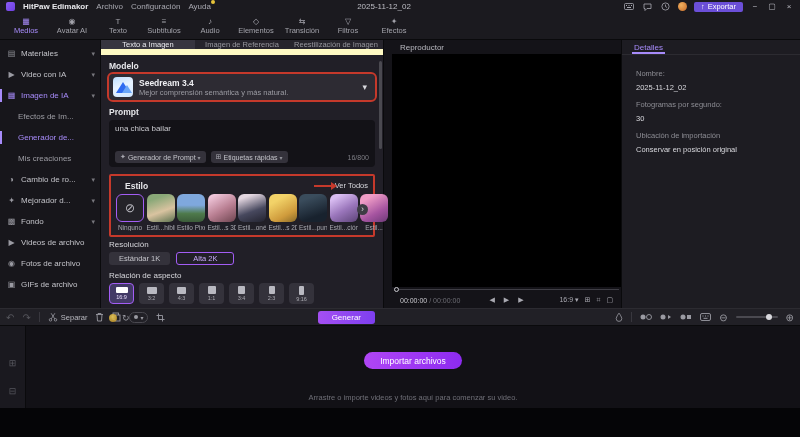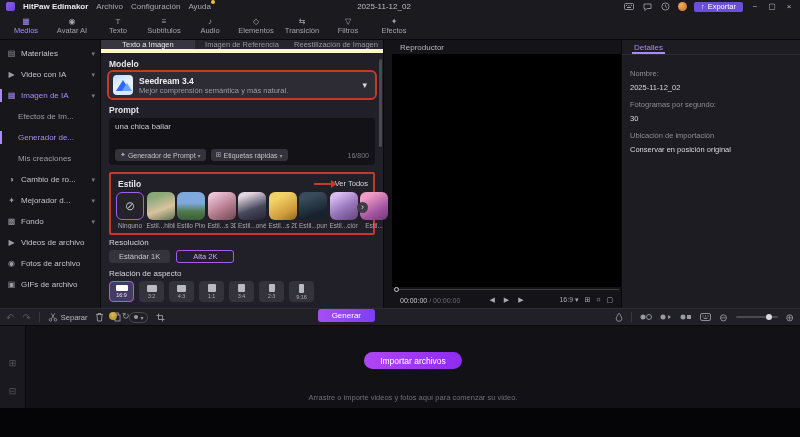--- a/index.html
+++ b/index.html
@@ -35,21 +35,21 @@
   .side-item .si-label{flex:1;font-size:8px;white-space:nowrap;overflow:hidden;}
   .side-item .si-arrow{font-size:7px;color:#77777e;}
   .side-item.active{color:var(--accent,#a97df8);}
   .side-item.active .si-icon{color:var(--accent,#a97df8);}
   .side-item.active::before{content:"";position:absolute;left:0;top:4px;bottom:4px;width:2px;background:var(--accent,#a97df8);}
   .side-item.sub{padding-left:18px;color:#9d9da4;}
   .side-item.sub.active{color:var(--accent,#a97df8);}
 
   
   .main{width:283px;background:#211f27;border-right:1px solid #0a0a0c;position:relative;display:flex;flex-direction:column;}
-  .main-tabs{height:15px;display:flex;background:#26242c;border-bottom:4px solid #fef9c3;}
+  .main-tabs{height:15px;display:flex;background:#26242c;border-bottom:6px solid #fef9c3;}
   .mtab{flex:1;display:flex;align-items:center;justify-content:center;font-size:7.5px;color:#97979e;white-space:nowrap;overflow:hidden;}
   .mtab.active{background:#37353f;color:#e9e9ee;}
   .main-body{flex:1;padding:4px 8px 4px 8px;position:relative;}
   .scroll-thumb{position:absolute;right:1px;top:6px;width:3px;height:88px;background:#4a4950;border-radius:2px;}
   .sec-label{font-size:8.5px;font-weight:bold;color:#e6e6ea;margin:2px 0 3px;}
   .model-box{height:26px;background:#2d2b33;border-radius:4px;outline:2px solid var(--annot,#c5392b);display:flex;align-items:center;gap:6px;padding:0 8px 0 4px;}
   .model-ic{width:20px;height:20px;border-radius:4px;background:linear-gradient(160deg,#bfe0ff 0%,#e8f3ff 45%,#cfe6ff 100%);position:relative;overflow:hidden;flex:0 0 auto;}
   .model-ic::after{content:"";position:absolute;left:3px;bottom:4px;width:0;height:0;border-left:7px solid transparent;border-right:7px solid transparent;border-bottom:11px solid #2f6bf0;}
   .model-ic::before{content:"";position:absolute;left:9px;bottom:4px;width:0;height:0;border-left:5px solid transparent;border-right:5px solid transparent;border-bottom:8px solid #6aa6f8;z-index:1;}
   .model-txt{flex:1;min-width:0;}
@@ -115,21 +115,21 @@
   .time{font-size:7px;color:#c9c9ce;white-space:nowrap;}
   .time .dim{color:#6d6d74;}
   .pc-center{position:absolute;left:50%;transform:translateX(-50%);display:flex;gap:9px;color:#a9a9b1;font-size:7px;}
   .pc-right{margin-left:auto;display:flex;align-items:center;gap:6px;color:#a9a9b1;font-size:7px;}
 
   
   .details{flex:1;background:#1d1c22;display:flex;flex-direction:column;}
   .det-tabs{height:15px;border-bottom:1px solid #2c2b31;display:flex;padding:0 10px;}
   .det-tab{font-size:8px;color:var(--accent,#b79cf9);display:flex;align-items:center;position:relative;padding:0 2px;}
   .det-tab::after{content:"";position:absolute;left:0;right:0;bottom:0;height:2px;background:var(--accent,#8b5cf6);}
-  .det-body{padding:8px 8px;display:flex;flex-direction:column;gap:2px;}
+  .det-body{padding:8px 14px;display:flex;flex-direction:column;gap:2px;}
   .f-label{font-size:7.5px;color:#8d8d94;margin-top:6px;}
   .f-value{font-size:7.5px;color:#d9d9de;margin-top:3px;}
 
   
   .toolbar{height:18px;background:#212026;border-top:1px solid #2c2b31;border-bottom:1px solid #0a0a0c;display:flex;align-items:center;padding:0 6px;gap:8px;}
   .ti{display:flex;align-items:center;gap:3px;color:#9a9aa2;font-size:10px;}
   .ti svg{display:block;}
   .ti .tlabel{font-size:7.5px;color:#b9b9c0;}
   .ti.dim{color:#55555c;}
   .vsep{width:1px;height:10px;background:#38373e;}
@@ -321,21 +321,21 @@
                 <span class="pic">⊞</span>
                 <span>Etiquetas rápidas</span>
                 <span class="parw">▾</span>
               </span>
             <span class="counter">16/800</span>
           </div>
         </div>
 
         <div class="style-sec">
           <div class="style-head">
-            <span class="sec-label" style="margin:2px;">Estilo</span>
+            <span class="sec-label" style="margin:9px;">Estilo</span>
             <span class="see-all">
                 <span class="red-arrow"></span>
                 <span>Ver Todos</span>
               </span>
           </div>
           <div class="style-row">
             <div class="style-item">
                 <div class="thumb selected">
                   <span>⊘</span>
                 </div>

